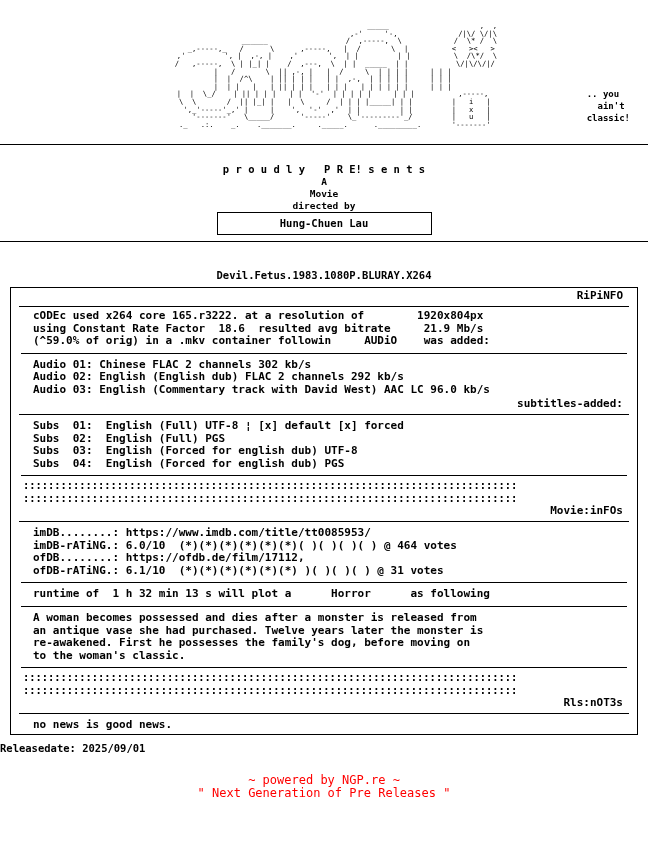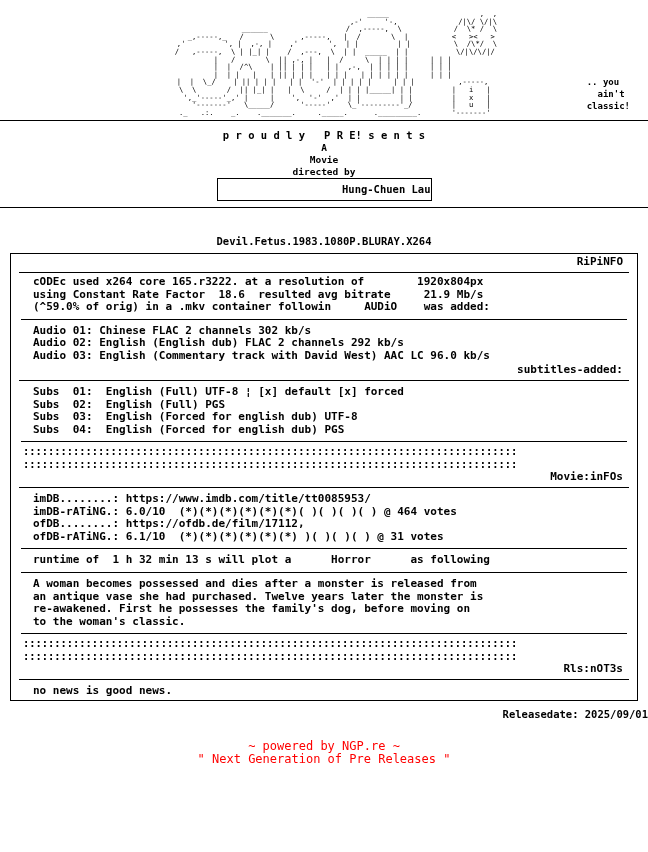--- a/index.html
+++ b/index.html
@@ -22,21 +22,21 @@
   }
 
   
   .ascii-art {
     font-family: "DejaVu Sans Mono", "Liberation Mono", monospace;
     font-size: 7.2px;
     line-height: 7.6px;
     white-space: pre;
     letter-spacing: 0px;
     color: #000;
-    margin: 4px;
+    margin: 16px;
     padding: 6px 0 0 0;
     text-align: center;
   }
   .tagline {
     position: absolute;
     right: 18px;
     top: 72px;
     font-size: 9px;
     line-height: 12px;
     font-weight: bold;
@@ -44,38 +44,38 @@
     text-align: left;
   }
 
   
   .presents {
     font-size: 10.5px;
     line-height: 13px;
     white-space: pre;
     text-align: center;
     font-weight: bold;
-    margin-top: 8px;
+    margin-top: 18px;
   }
   .hdr-line {
     font-size: 9.5px;
     line-height: 12px;
     white-space: pre;
     text-align: center;
     font-weight: bold;
   }
   .director-box {
     width: 215px;
     margin: 0 auto;
     border: 1px solid #000;
     border-top: 1px solid #000;
     padding: 4px 0 5px 0;
     font-size: 10.5px;
     font-weight: bold;
-    text-align: right;
+    text-align: center;
     box-sizing: border-box;
   }
   .rule {
     height: 0;
     border-top: 1px solid #000;
     margin: 0;
   }
   .rel-title {
     font-size: 10.5px;
     font-weight: bold;
@@ -120,25 +120,24 @@
     border-top: 1px solid #000;
     margin: 3px 10px 3px 10px;
   }
   .hr-dash-in {
     border-top: 1px solid #000;
     margin: 3px 8px 3px 8px;
   }
 
   
   .reldate {
-    text-align: right;
+    text-align: left;
     font-size: 10.5px;
     font-weight: bold;
     padding-top: 7px;
-    margin-left: 16px;
   }
   .footer {
     text-align: center;
     color: #ff0000;
     font-size: 12px;
     line-height: 13px;
     padding-top: 20px;
   }
 </style>
 </head>

